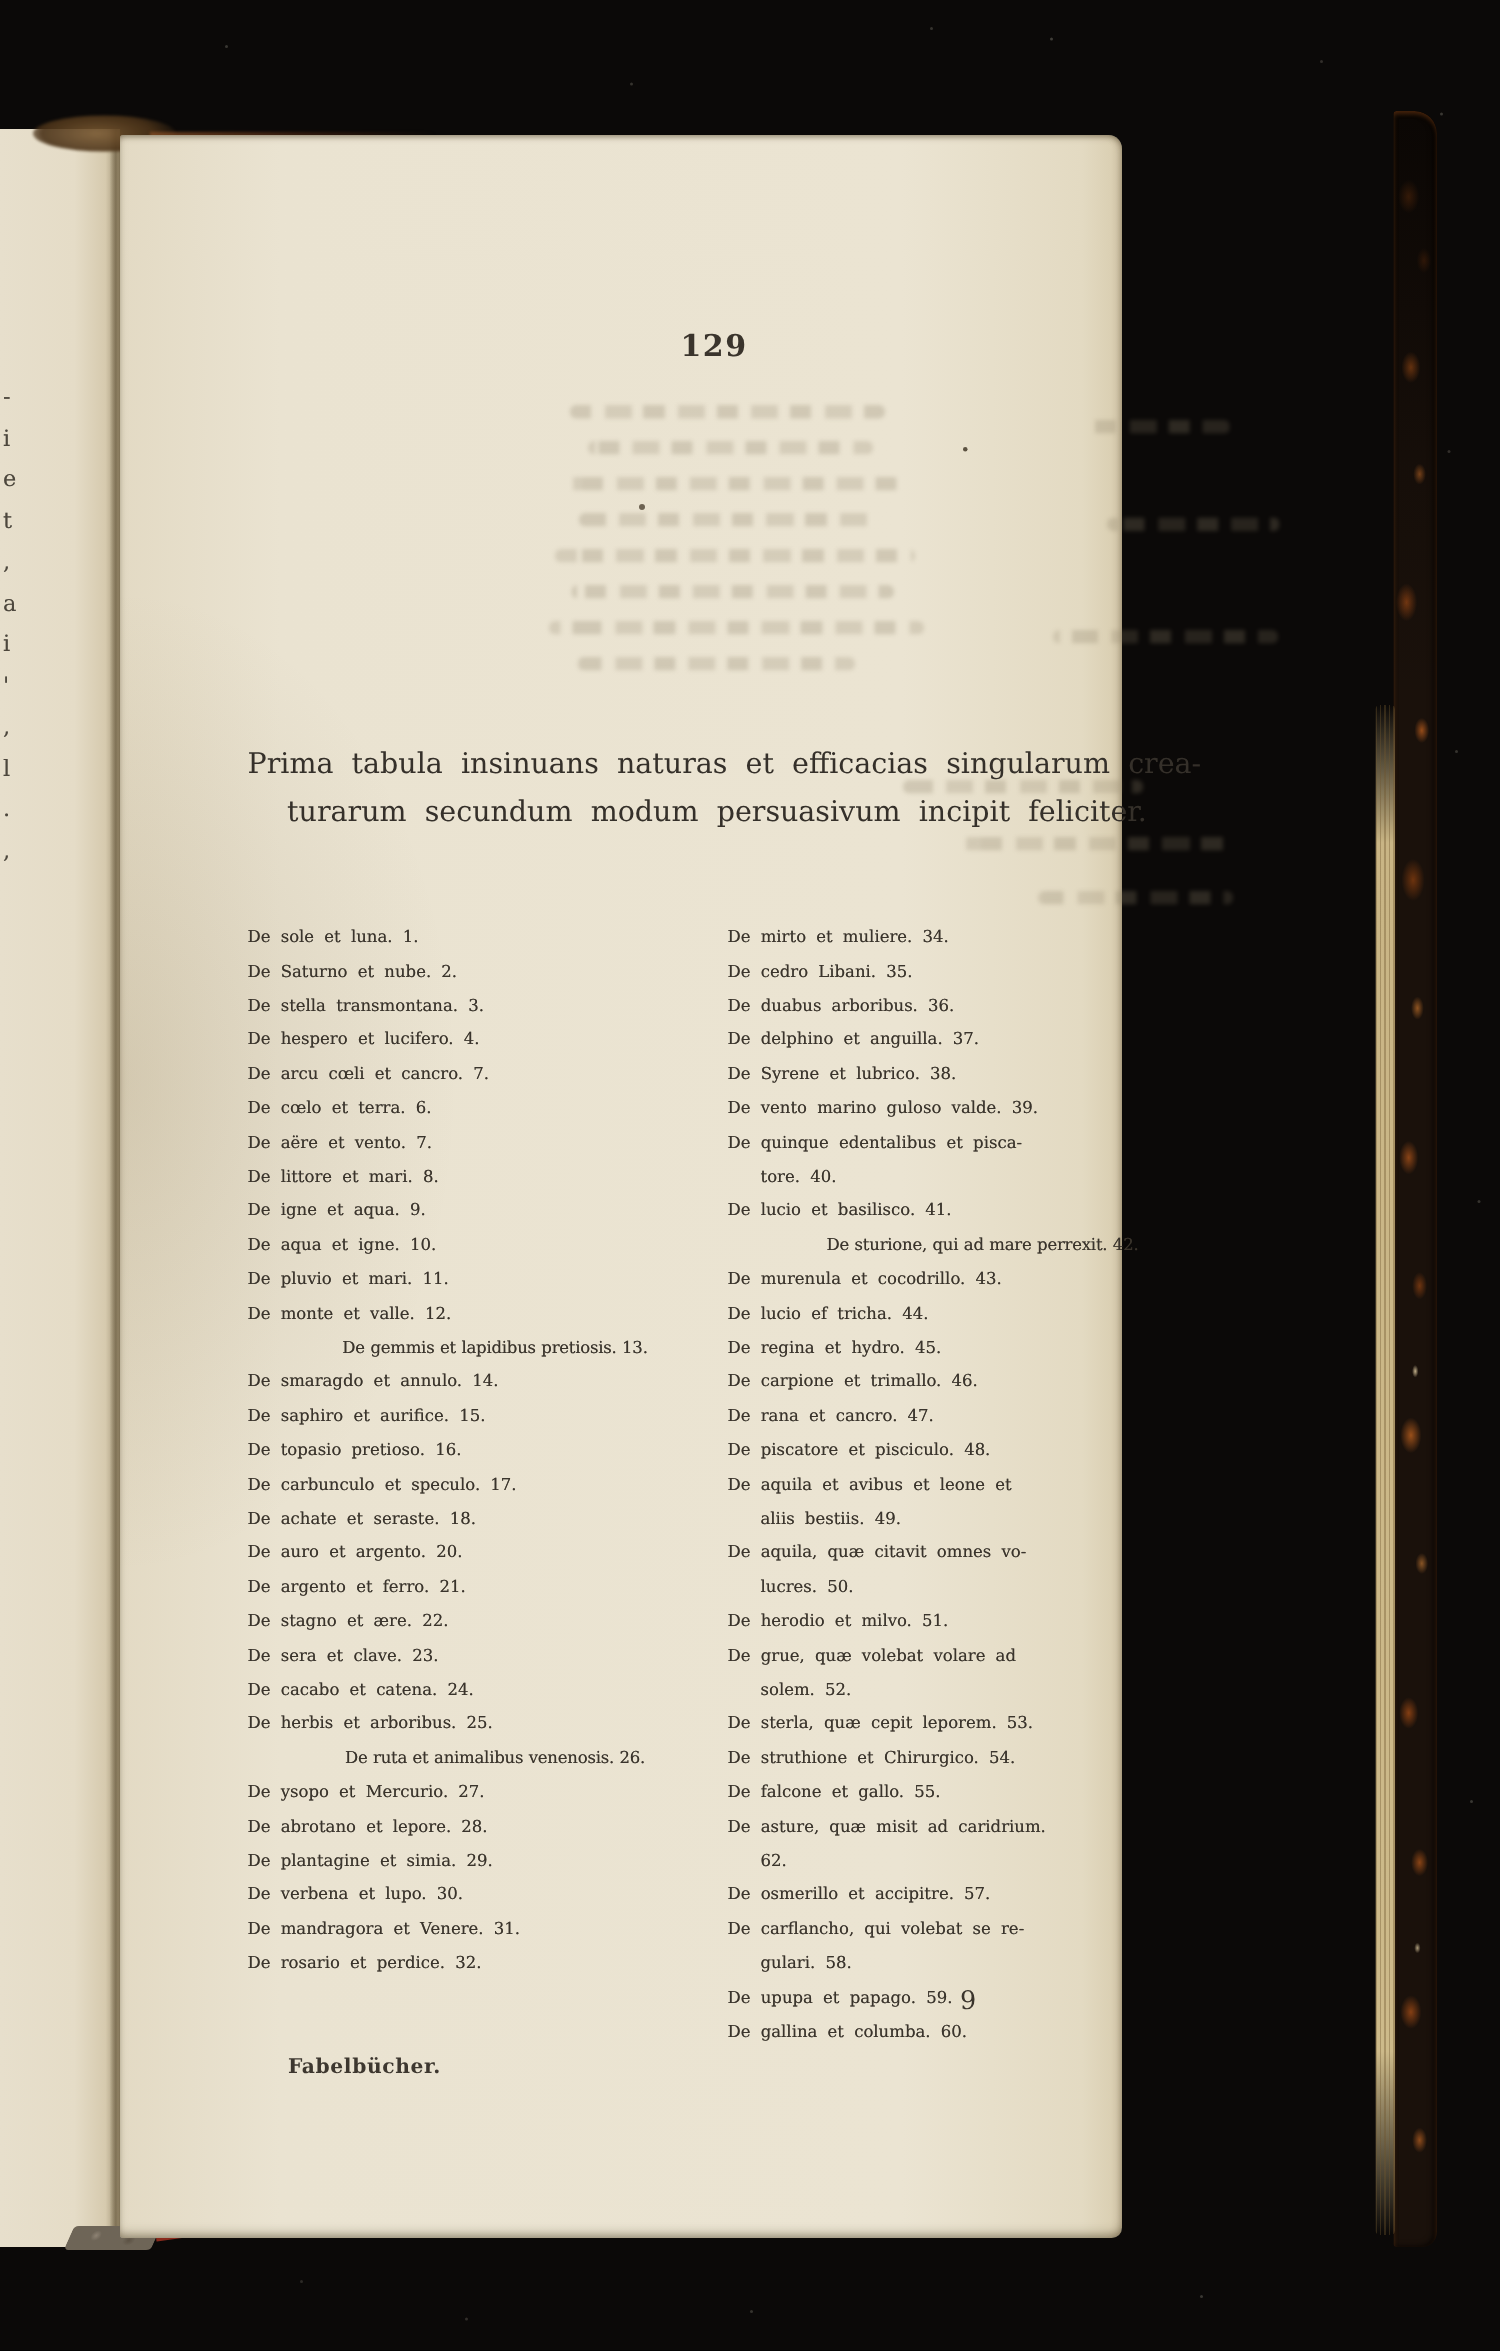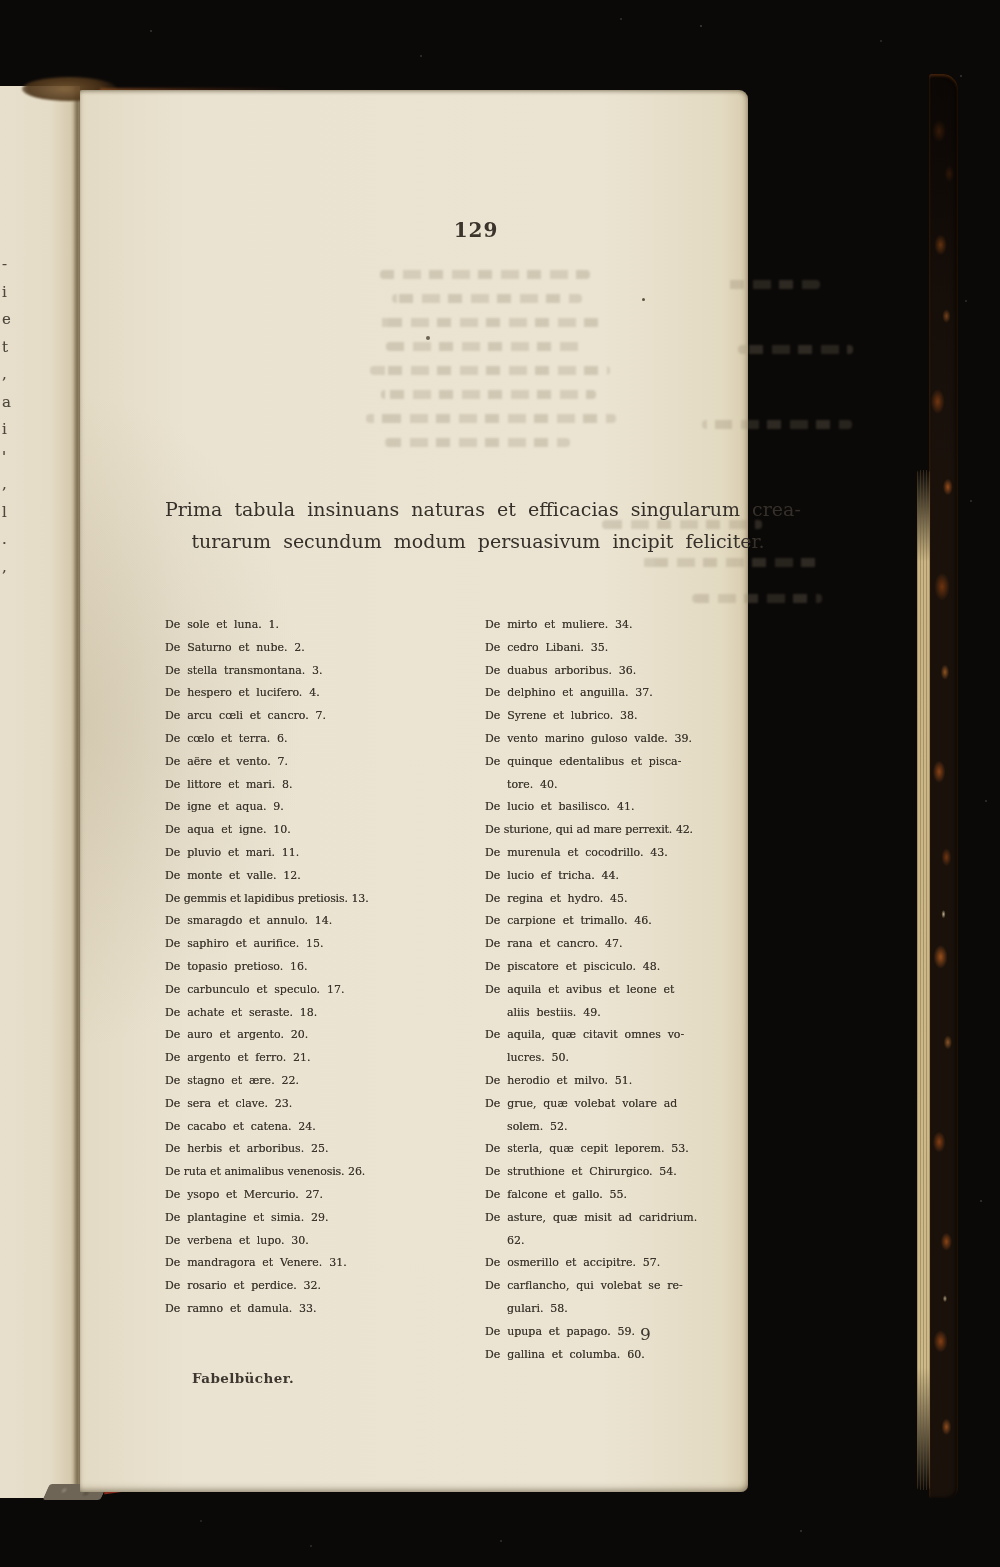--- a/index.html
+++ b/index.html
@@ -138,21 +138,21 @@
     font-size:19px;line-height:31.5px;word-spacing:.32em;color:#35302a;
   }
   #heading .l1{white-space:nowrap;}
   #heading .l2{text-align:center;}
   .toc-col{position:absolute;top:478px;font-size:11px;line-height:22.8px;
     word-spacing:.3em;color:#3a342c;margin-top:46px;}
   #col-left{left:85px;width:330px;}
   #col-right{left:405px;width:340px;}
   .toc-line{white-space:nowrap;text-shadow:0 0 .4px rgba(58,52,44,.7);}
   .toc-line.cont{padding-left:22px;}
-  .toc-line.tight{word-spacing:.03em;letter-spacing:-.15px;}
+  .toc-line.tight{word-spacing:.03em;letter-spacing:-.15px;text-align:center;}
   #sig-title{
     position:absolute;left:112px;top:1280px;font-size:13.5px;font-weight:600;
     letter-spacing:.4px;color:#3d372f;
   }
   #sig-num{position:absolute;left:560px;top:1234px;font-size:17px;color:#3a342c;}
   .edge-letter{text-shadow:0 0 .4px rgba(58,52,43,.5);}
 </style>
 </head>
 <body>
 
@@ -230,25 +230,25 @@
         <div class="toc-line">De carbunculo et speculo. 17.</div>
         <div class="toc-line">De achate et seraste. 18.</div>
         <div class="toc-line">De auro et argento. 20.</div>
         <div class="toc-line">De argento et ferro. 21.</div>
         <div class="toc-line">De stagno et ære. 22.</div>
         <div class="toc-line">De sera et clave. 23.</div>
         <div class="toc-line">De cacabo et catena. 24.</div>
         <div class="toc-line">De herbis et arboribus. 25.</div>
         <div class="toc-line tight">De ruta et animalibus venenosis. 26.</div>
         <div class="toc-line">De ysopo et Mercurio. 27.</div>
+        <div class="toc-line">De abrotano et lepore. 28.</div>
         <div class="toc-line">De plantagine et simia. 29.</div>
         <div class="toc-line">De verbena et lupo. 30.</div>
         <div class="toc-line">De mandragora et Venere. 31.</div>
         <div class="toc-line">De rosario et perdice. 32.</div>
-        <div class="toc-line">De ramno et damula. 33.</div>
       </div>
     <div id="col-right" class="toc-col">
         <div class="toc-line">De mirto et muliere. 34.</div>
         <div class="toc-line">De cedro Libani. 35.</div>
         <div class="toc-line">De duabus arboribus. 36.</div>
         <div class="toc-line">De delphino et anguilla. 37.</div>
         <div class="toc-line">De Syrene et lubrico. 38.</div>
         <div class="toc-line">De vento marino guloso valde. 39.</div>
         <div class="toc-line">De quinque edentalibus et pisca-</div>
         <div class="toc-line cont">tore. 40.</div>

